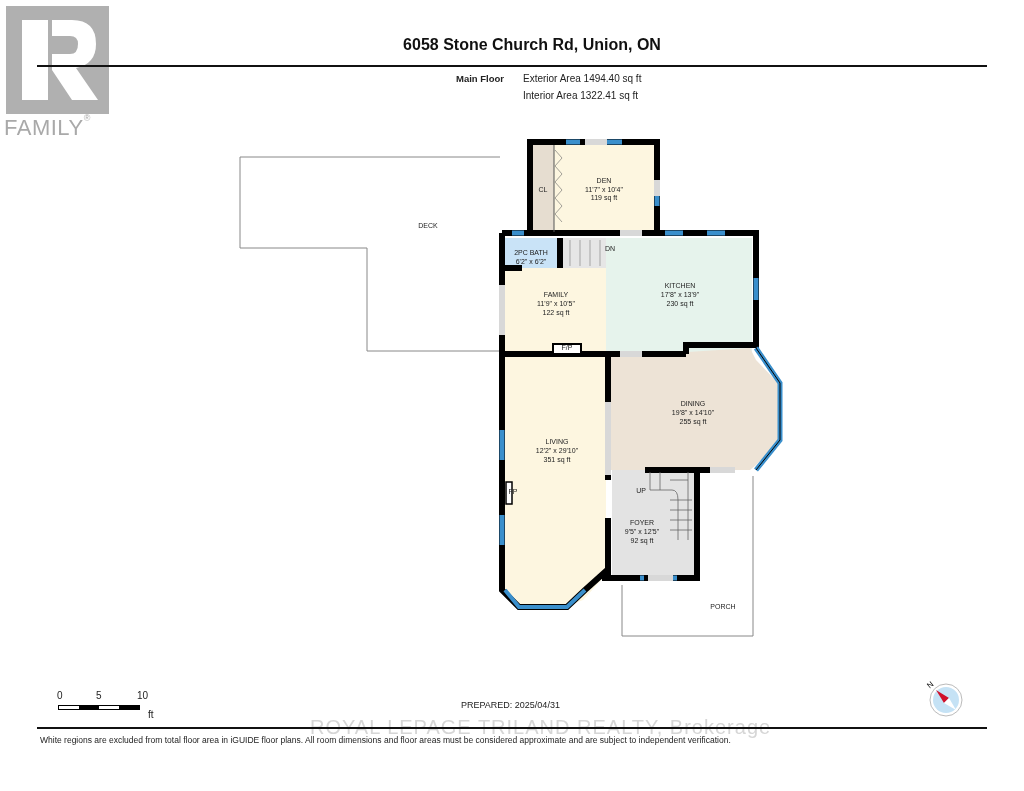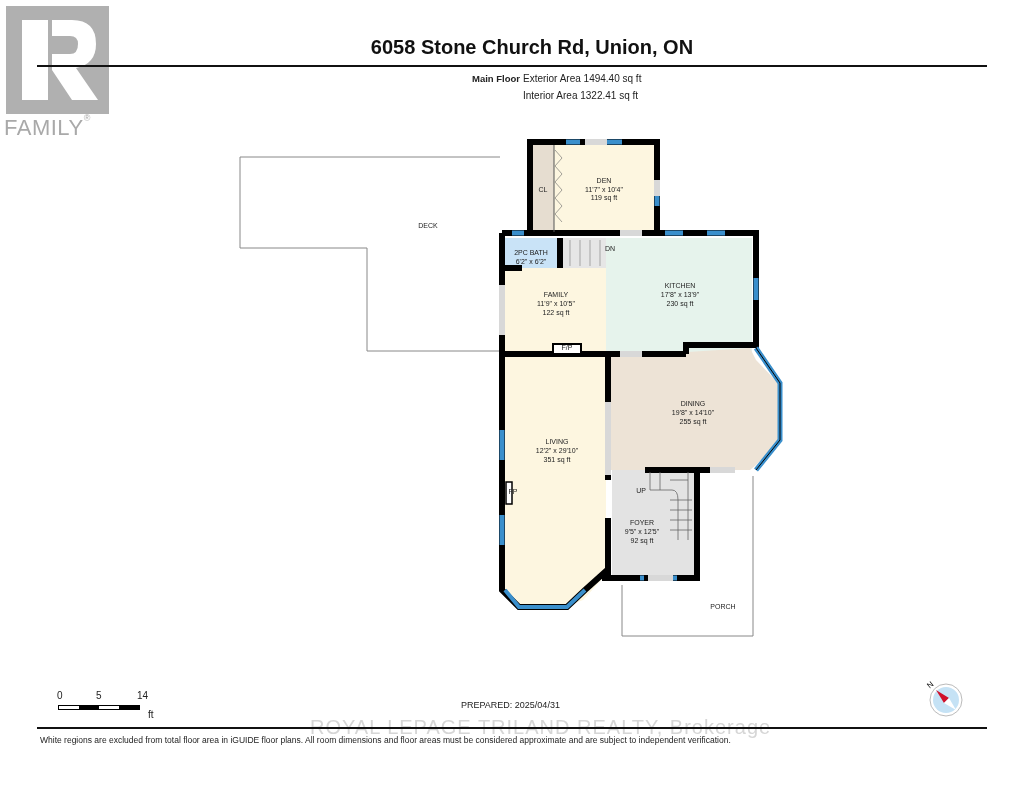--- a/index.html
+++ b/index.html
@@ -1,23 +1,23 @@
 <!DOCTYPE html>
 <html><head>
 <meta charset="utf-8">
 <style>
   html, body { margin:0; padding:0; background:#ffffff; }
   body { width:1024px; height:791px; position:relative; overflow:hidden; font-family:"Liberation Sans", sans-serif; color:#222; }
   .abs { position:absolute; }
   .logo { left:6px; top:6px; width:103px; height:108px; }
   .logo-text { left:4px; top:115px; font-size:22px; color:#a9a9a9; letter-spacing:0.5px; font-family:"Liberation Sans", sans-serif; }
   .logo-text sup { font-size:9px; vertical-align:top; position:relative; top:-2px; }
-  .title { left:0; width:1024px; top:36px; text-align:center; font-size:20px; font-weight:bold; color:#111; padding-left:40px; box-sizing:border-box; }
+  .title { left:0; width:1024px; top:36px; text-align:center; font-size:16px; font-weight:bold; color:#111; padding-left:40px; box-sizing:border-box; }
   .title-rule { left:37px; top:65px; width:950px; height:2px; background:#111; }
-  .floor-label { left:472px; top:73px; font-size:9.5px; font-weight:bold; }
+  .floor-label { left:456px; top:73px; font-size:9.5px; font-weight:bold; }
   .area-line { left:523px; font-size:10px; color:#222; }
   .plan { left:0; top:0; width:1024px; height:791px; }
   .room-label { font-size:7px; fill:#222; font-family:"Liberation Sans", sans-serif; }
   .scale { left:57px; top:690px; font-size:10px; }
   .prepared { left:461px; top:700px; font-size:9px; }
   .bottom-rule { left:37px; top:727px; width:950px; height:2px; background:#111; }
   .watermark { left:310px; top:716px; font-size:20px; color:rgba(200,200,200,0.75); letter-spacing:1px; white-space:nowrap; }
   .disclaimer { left:40px; top:735px; font-size:8.5px; color:#222; white-space:nowrap;text-align:right; }
   .compass { left:924px; top:678px; width:40px; height:40px; }
 </style>
@@ -168,21 +168,21 @@
     <text x="641" y="493">UP</text>
     <text x="567" y="350">F/P</text>
     <text x="513" y="494">FP</text>
   </g>
 </svg>
 
 <div class="abs scale">
   <div style="position:relative;width:110px;height:26px;">
     <span class="abs" style="left:0;top:0">0</span>
     <span class="abs" style="left:39px;top:0">5</span>
-    <span class="abs" style="left:80px;top:0">14</span>
+    <span class="abs" style="left:80px;top:0">10</span>
     <div class="abs" style="left:1px;top:15px;width:82px;height:5px;border:1px solid #000;box-sizing:border-box;background:linear-gradient(to right,#fff 0 25%,#000 25% 50%,#fff 50% 75%,#000 75% 100%);"></div>
     <span class="abs" style="left:91px;top:19px">ft</span>
   </div>
 </div>
 
 <div class="abs prepared">PREPARED: 2025/04/31</div>
 
 <svg class="abs compass" viewBox="0 0 40 40">
   <circle cx="22" cy="22" r="16" fill="#fff" stroke="#bbb" stroke-width="1"></circle>
   <circle cx="22" cy="22" r="13" fill="#c5e2f5"></circle>

